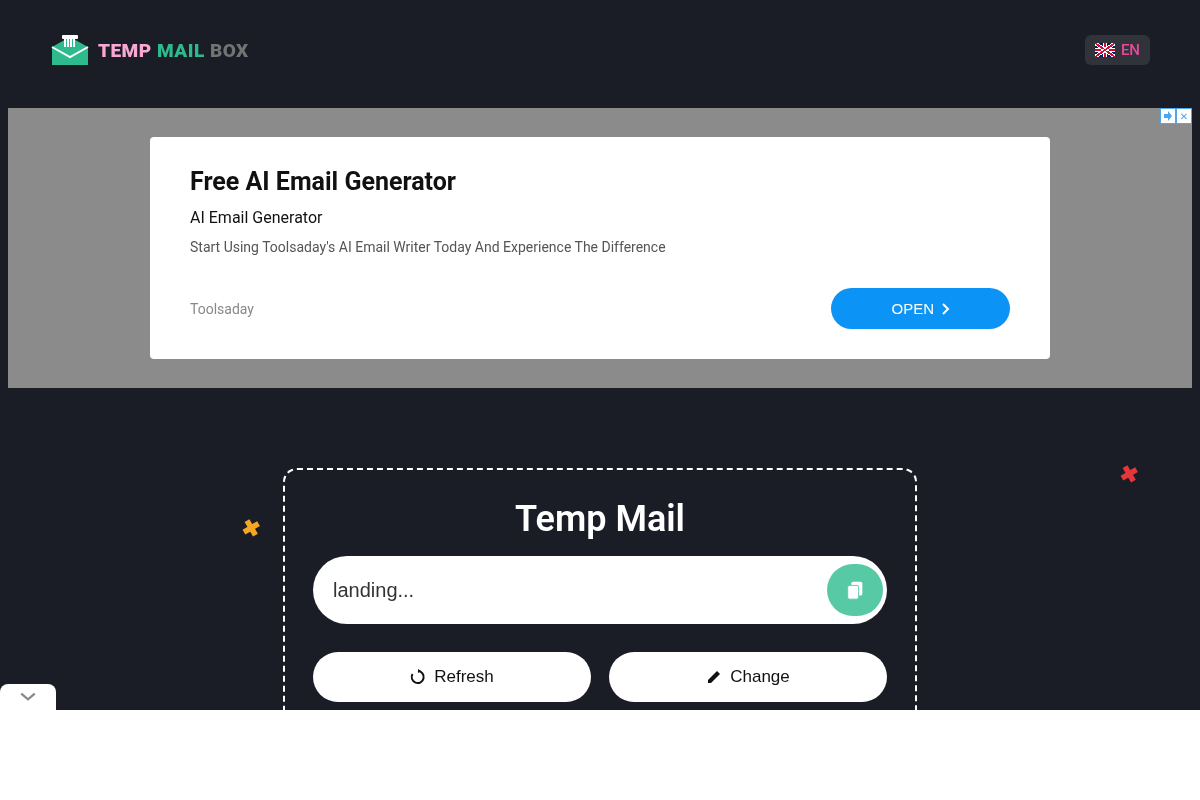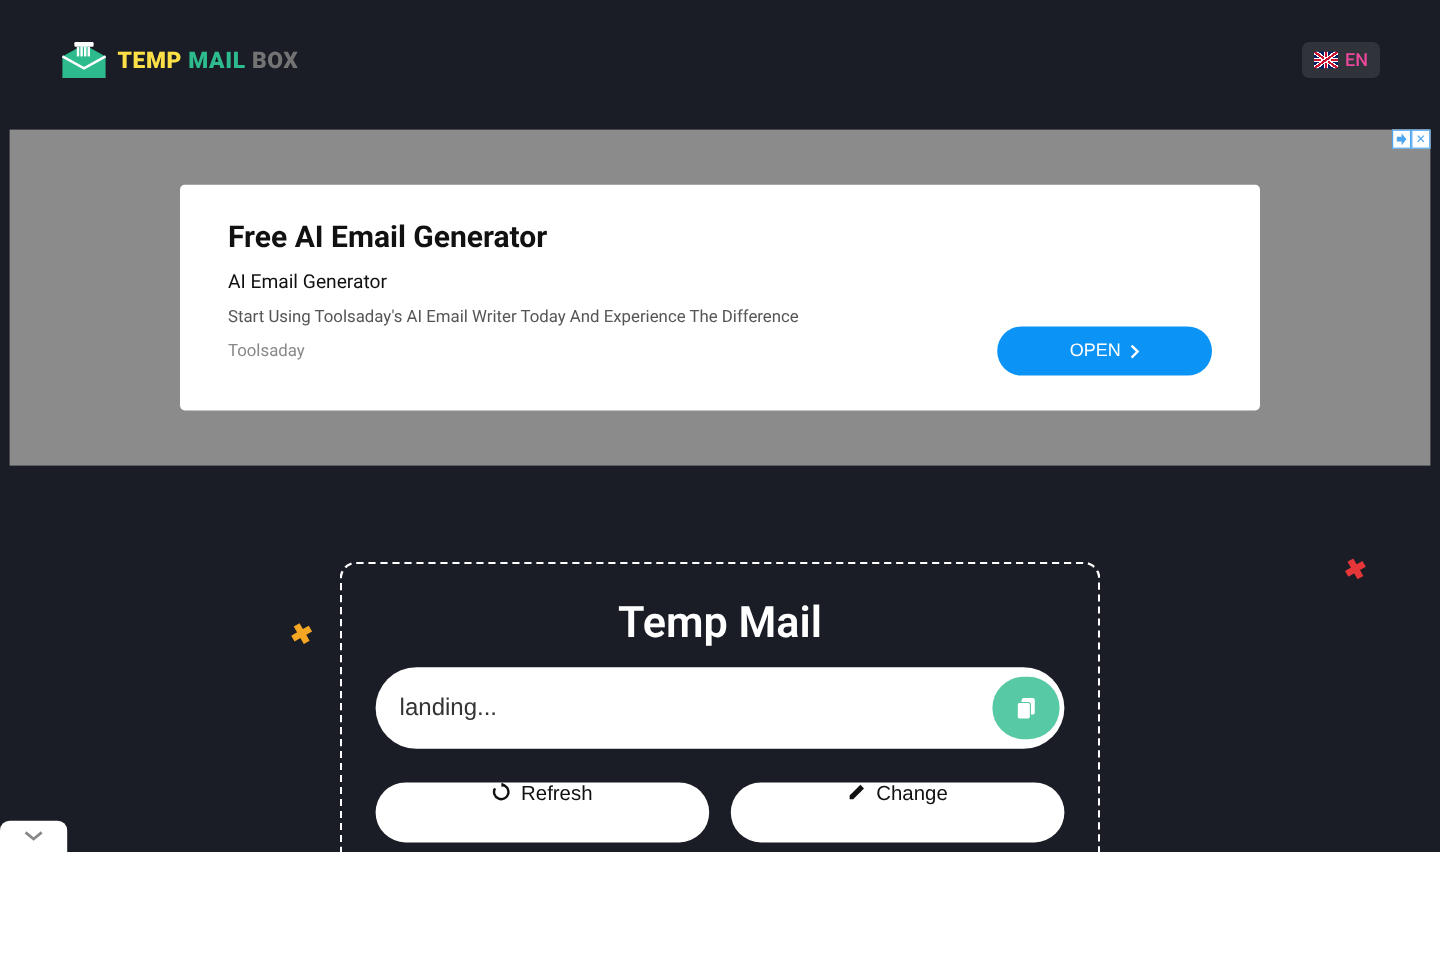--- a/index.html
+++ b/index.html
@@ -31,21 +31,21 @@
       width: 40px;
       height: 38px;
       position: relative;
     }
     .logo-text {
       font-weight: 900;
       font-size: 19px;
       letter-spacing: 0.5px;
       white-space: nowrap;
     }
-    .logo-text .temp { color: #fde047; }
+    .logo-text .temp { color: #f9a8d4; }
     .logo-text .mail { color: #2dbb8e; }
     .logo-text .box { color: #737373; }
     .lang-selector {
       background: #31333b;
       border-radius: 6px;
       padding: 6px 10px;
       display: flex;
       align-items: center;
       gap: 6px;
       cursor: pointer;
@@ -95,21 +95,21 @@
       display: flex;
       align-items: center;
       justify-content: center;
       font-size: 10px;
       color: #4ea5f0;
       cursor: pointer;
     }
     .ad-card {
       background: #fff;
       width: 900px;
-      height: 188px;
+      height: 222px;
       border-radius: 4px;
       padding: 30px 40px;
       display: flex;
       flex-direction: column;
       position: relative;
     }
     .ad-title {
       font-size: 25px;
       font-weight: 700;
       color: #111;
@@ -215,21 +215,21 @@
       display: flex;
       gap: 18px;
     }
     .action-btn {
       flex: 1;
       background: #fff;
       border: none;
       border-radius: 999px;
       height: 50px;
       display: flex;
-      align-items: flex-start;
+      align-items: center;
       justify-content: center;
       gap: 8px;
       font-size: 17px;
       font-weight: 500;
       color: #111;
       cursor: pointer;
     }
     .bottom-white {
       position: absolute;
       bottom: 0;

